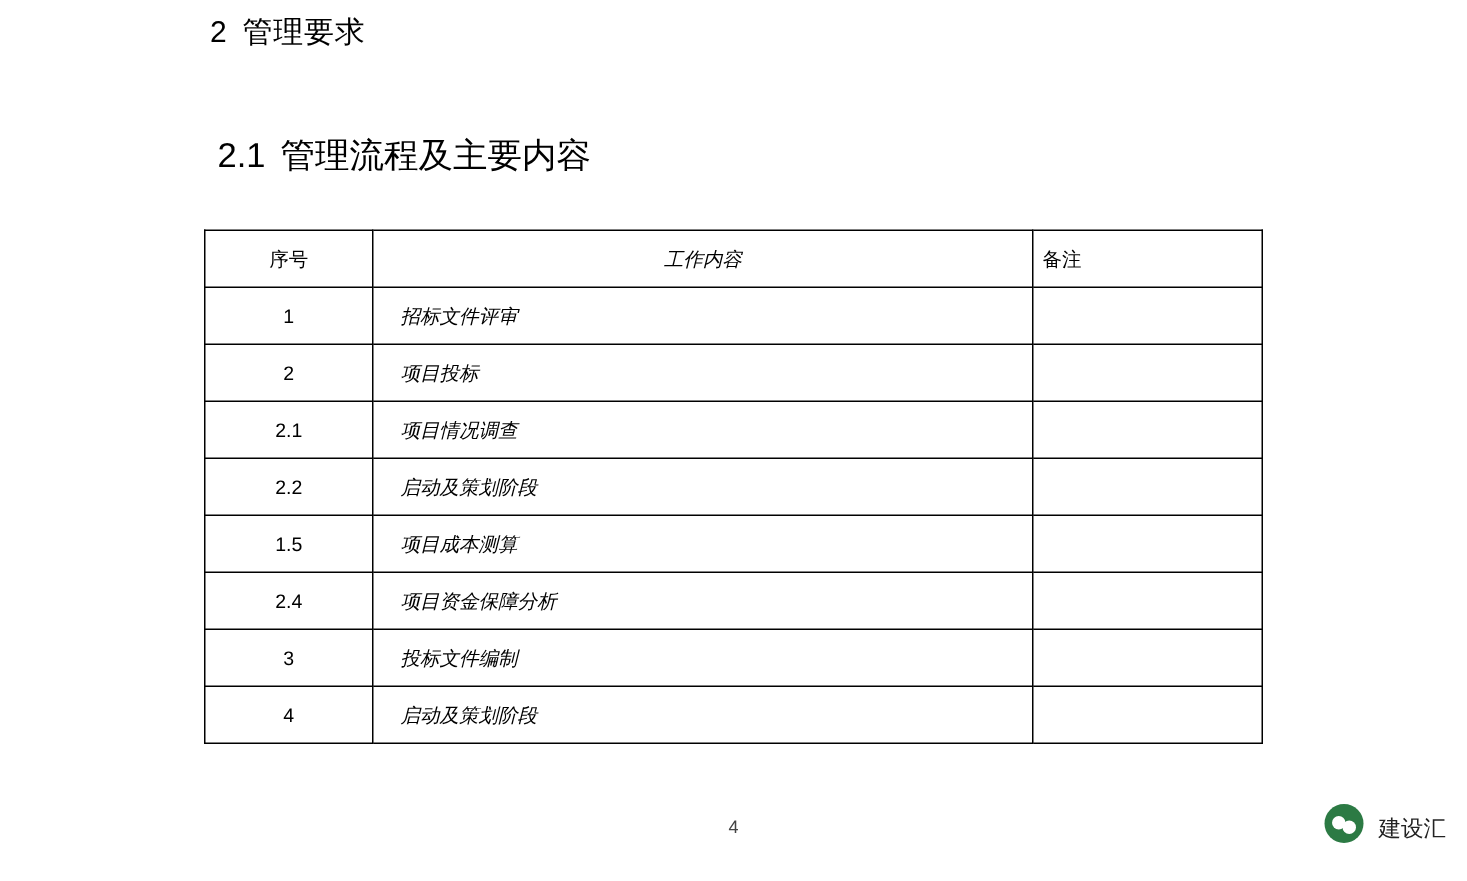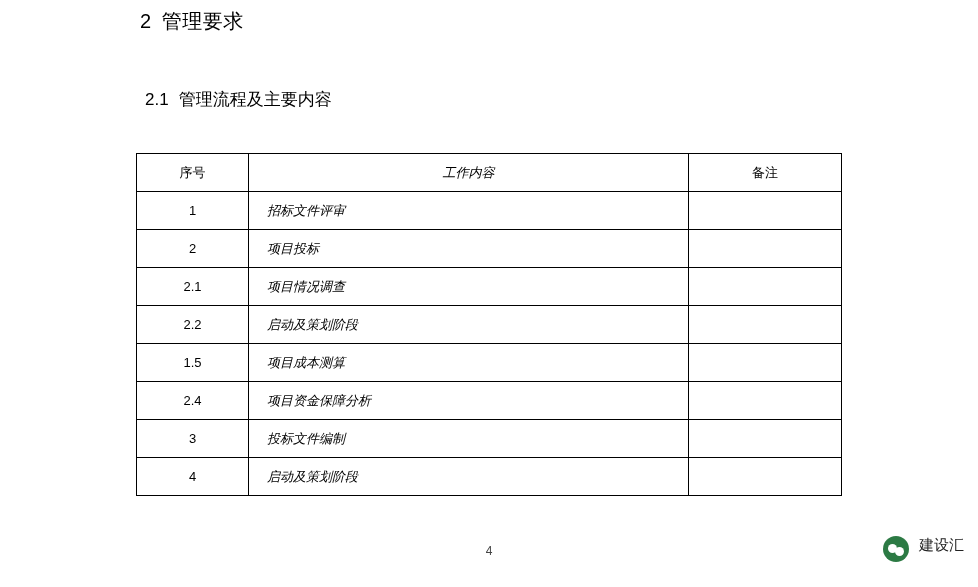--- a/index.html
+++ b/index.html
@@ -30,21 +30,21 @@
     letter-spacing: 0.5px;
     white-space: nowrap;
   }
   .heading1 .num {
     margin-right: 10px;
   }
   .heading2 {
     position: absolute;
     left: 145px;
     top: 88px;
-    font-size: 17px;
+    font-size: 23px;
     font-weight: normal;
     white-space: nowrap;
   }
   .heading2 .num {
     margin-right: 10px;
   }
   table.doc-table {
     position: absolute;
     left: 136px;
     top: 153px;
@@ -64,21 +64,21 @@
     text-align: center;
   }
   .col-content {
     width: 440px;
     text-align: left;
     padding-left: 18px !important;
     font-style: italic;
   }
   .col-remark {
     width: 153px;
-    text-align: center;
+    text-align: left;
   }
   .header-row td {
     height: 40px;
     font-size: 15px;
   }
   .section-row td {
     text-align: center;
     height: 38px;
     font-size: 15px;
   }
@@ -89,21 +89,21 @@
     width: 978px;
     text-align: center;
     font-size: 12px;
     color: #444444;
   }
   .watermark {
     position: absolute;
     right: 14px;
     top: 536px;
     display: flex;
-    align-items: flex-start;
+    align-items: flex-end;
     gap: 10px;
   }
   .wm-logo {
     width: 26px;
     height: 26px;
     border-radius: 50%;
     background: #2c7a44;
     position: relative;
     flex: none;
   }

